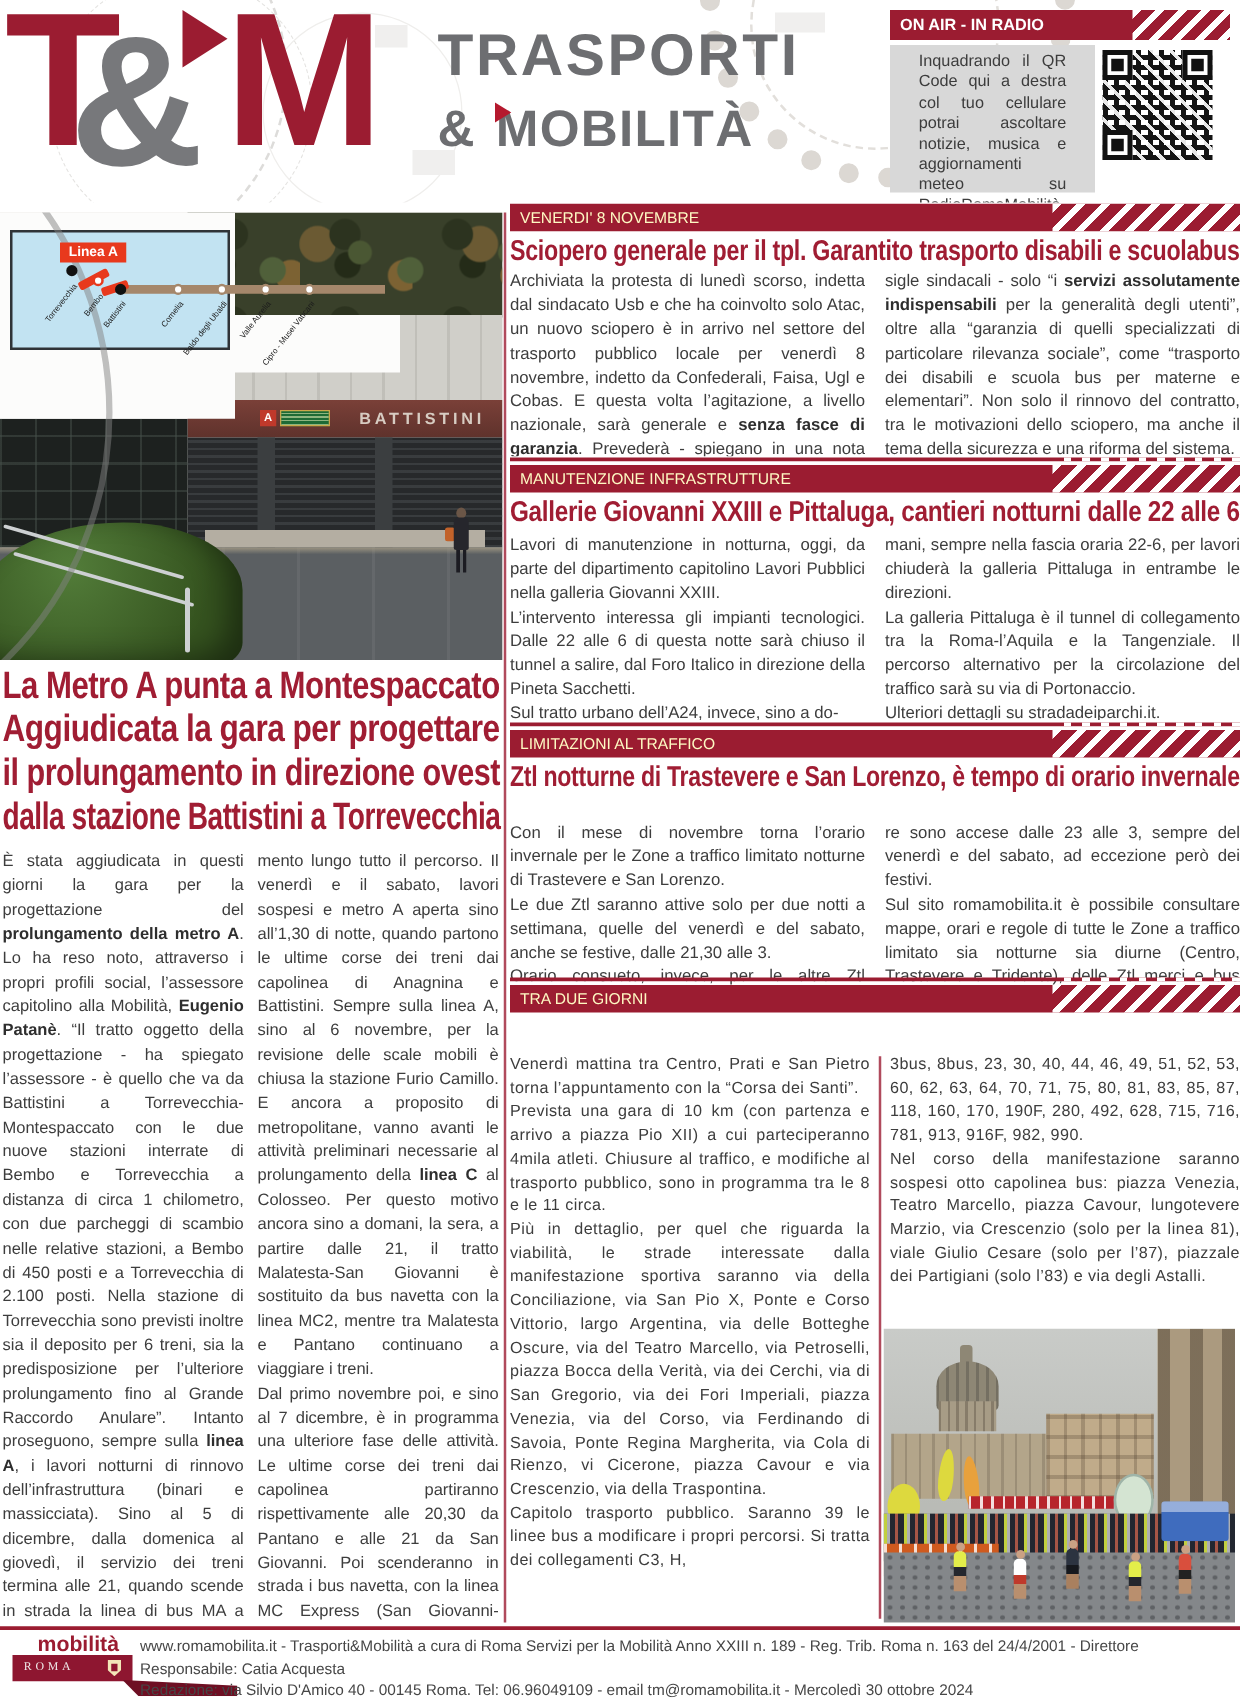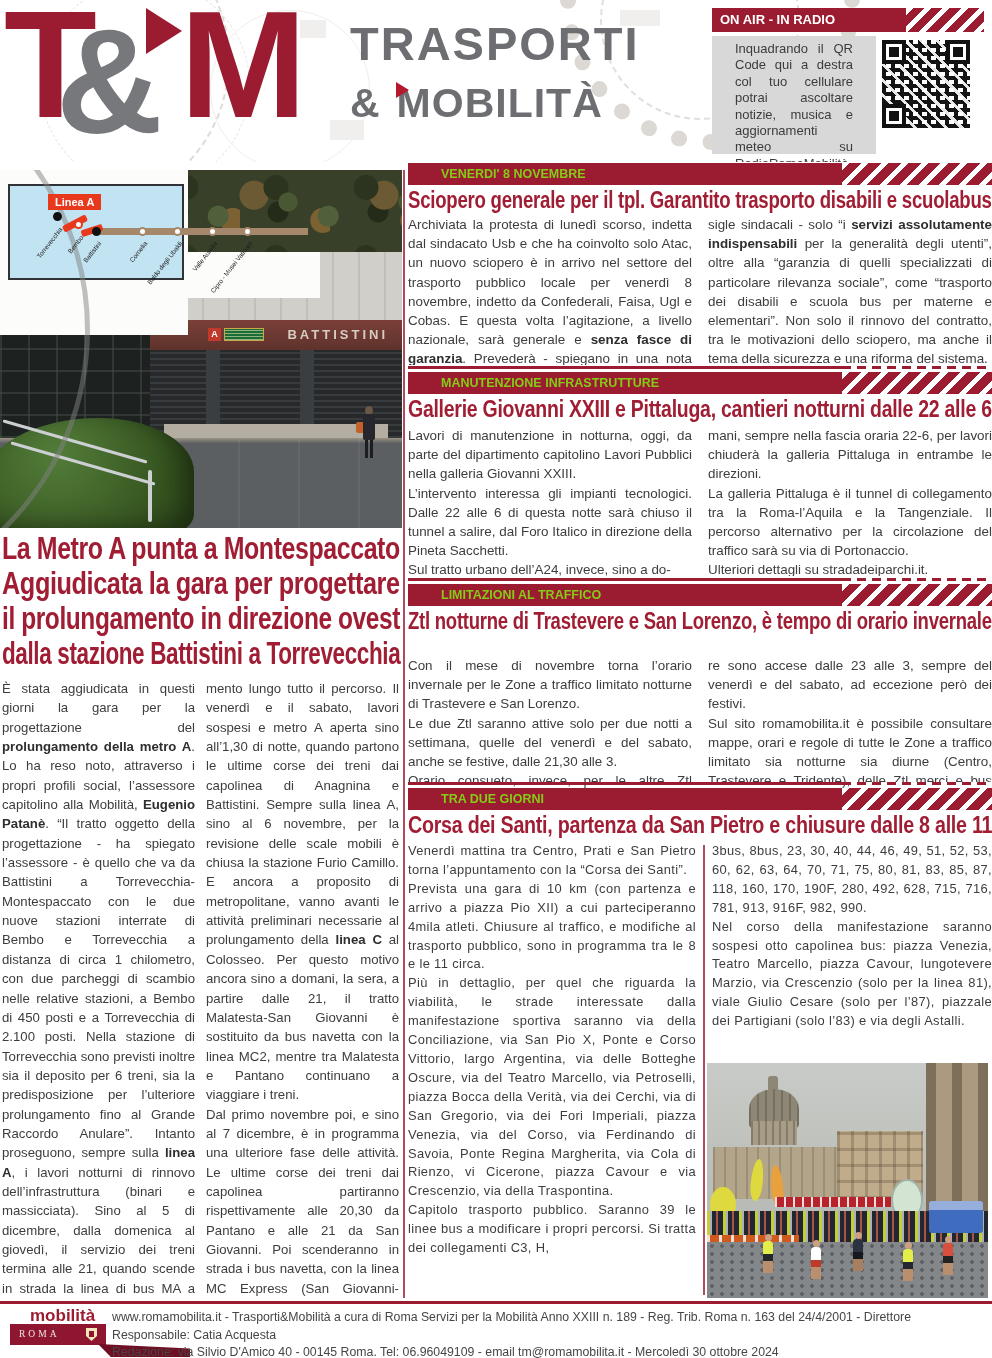--- a/index.html
+++ b/index.html
@@ -117,21 +117,21 @@
   .hl-line { height:35px; overflow:visible; }
   .fitline { display:inline-block; white-space:nowrap; transform-origin:0 50%; }
   .hl-line .fitline { font-size:30.5px; font-weight:bold; color:#a01d33; letter-spacing:-0.5px; }
   .art-cols { position:absolute; left:2px; top:679px; width:398px; height:620px; display:flex; gap:11px; }
   .art-col { width:193px; height:620px; overflow:hidden; font-size:13.2px; line-height:19.35px;
      color:#3d3d3d; text-align:justify; white-space:pre-wrap; }
   .art-col b { color:#2e2e2e; }
 
   
   .kicker { position:absolute; left:408px; width:584px; height:22px; background:#9b1c31; }
-  .kicker .lbl { position:absolute; left:8px; top:0; line-height:22px; color:#84cc16; font-weight:bold; font-size:12.5px;margin-left:25px; }
+  .kicker .lbl { position:absolute; left:8px; top:0; line-height:22px; color:#fef9c3; font-weight:normal; font-size:12.5px; }
   .kicker::after { content:""; position:absolute; right:0; top:0; width:150px; height:100%;
      background:repeating-linear-gradient(135deg,#fff 0 5px,transparent 5px 14px); }
   .rule { position:absolute; left:408px; width:584px; height:3px; background:#9b1c31; }
   .rule::after { content:""; position:absolute; right:0; top:0; width:150px; height:100%;
      background:repeating-linear-gradient(90deg, transparent 0 9px, #fff 9px 15px); }
   .sec-hl { position:absolute; left:408px; width:584px; height:26px; }
   .sec-hl .fitline { font-size:23px; font-weight:bold; color:#a01d33; letter-spacing:-0.3px; }
   .sec-cols { position:absolute; left:408px; width:584px; display:flex; gap:16px; }
   .sec-col { width:284px; overflow:hidden; font-size:13.4px; line-height:19.2px; color:#3d3d3d;
      text-align:justify; white-space:pre-wrap; }
@@ -332,23 +332,20 @@
 Le due Ztl saranno attive solo per due notti a settimana, quelle del venerdì e del sabato, anche se festive, dalle 21,30 alle 3.
 Orario consueto, invece, per le altre Ztl notturne, Centro e Testaccio. Qui le telecame-</span></div>
     <div class="sec-col" style="height:144px;"><span>re sono accese dalle 23 alle 3, sempre del venerdì e del sabato, ad eccezione però dei festivi.
 Sul sito romamobilita.it è possibile consultare mappe, orari e regole di tutte le Zone a traffico limitato sia notturne sia diurne (Centro, Trastevere e Tridente), delle Ztl merci e bus turistici e della Ztl Fascia Verde.</span></div>
   </div>
 
   <div class="rule" style="top:782px;"></div>
   <div class="kicker" style="top:788px;">
     <span class="lbl">TRA DUE GIORNI</span>
   </div>
-  <div class="sec-hl" style="top:812px;">
-    <span class="fitline" style="transform: scaleX(0.855051);">Corsa dei Santi, partenza da San Pietro e chiusure dalle 8 alle 11</span>
-  </div>
   <div class="sec-cols s4" style="top:842px;">
     <div class="sec-col c1" style="height:454px;"><span>Venerdì mattina tra Centro, Prati e San Pietro torna l’appuntamento con la “Corsa dei Santi”.
 Prevista una gara di 10 km (con partenza e arrivo a piazza Pio XII) a cui parteciperanno 4mila atleti. Chiusure al traffico, e modifiche al trasporto pubblico, sono in programma tra le 8 e le 11 circa.
 Più in dettaglio, per quel che riguarda la viabilità, le strade interessate dalla manifestazione sportiva saranno via della Conciliazione, via San Pio X, Ponte e Corso Vittorio, largo Argentina, via delle Botteghe Oscure, via del Teatro Marcello, via Petroselli, piazza Bocca della Verità, via dei Cerchi, via di San Gregorio, via dei Fori Imperiali, piazza Venezia, via del Corso, via Ferdinando di Savoia, Ponte Regina Margherita, via Cola di Rienzo, vi Cicerone, piazza Cavour e via Crescenzio, via della Traspontina.
 Capitolo trasporto pubblico. Saranno 39 le linee bus a modificare i propri percorsi. Si tratta dei collegamenti C3, H,</span></div>
     <div class="sec-col c2" style="height:214px;"><span>3bus, 8bus, 23, 30, 40, 44, 46, 49, 51, 52, 53, 60, 62, 63, 64, 70, 71, 75, 80, 81, 83, 85, 87, 118, 160, 170, 190F, 280, 492, 628, 715, 716, 781, 913, 916F, 982, 990.
 Nel corso della manifestazione saranno sospesi otto capolinea bus: piazza Venezia, Teatro Marcello, piazza Cavour, lungotevere Marzio, via Crescenzio (solo per la linea 81), viale Giulio Cesare (solo per l’87), piazzale dei Partigiani (solo l’83) e via degli Astalli.</span></div>
   </div>
   <div class="s4div"></div>
 

